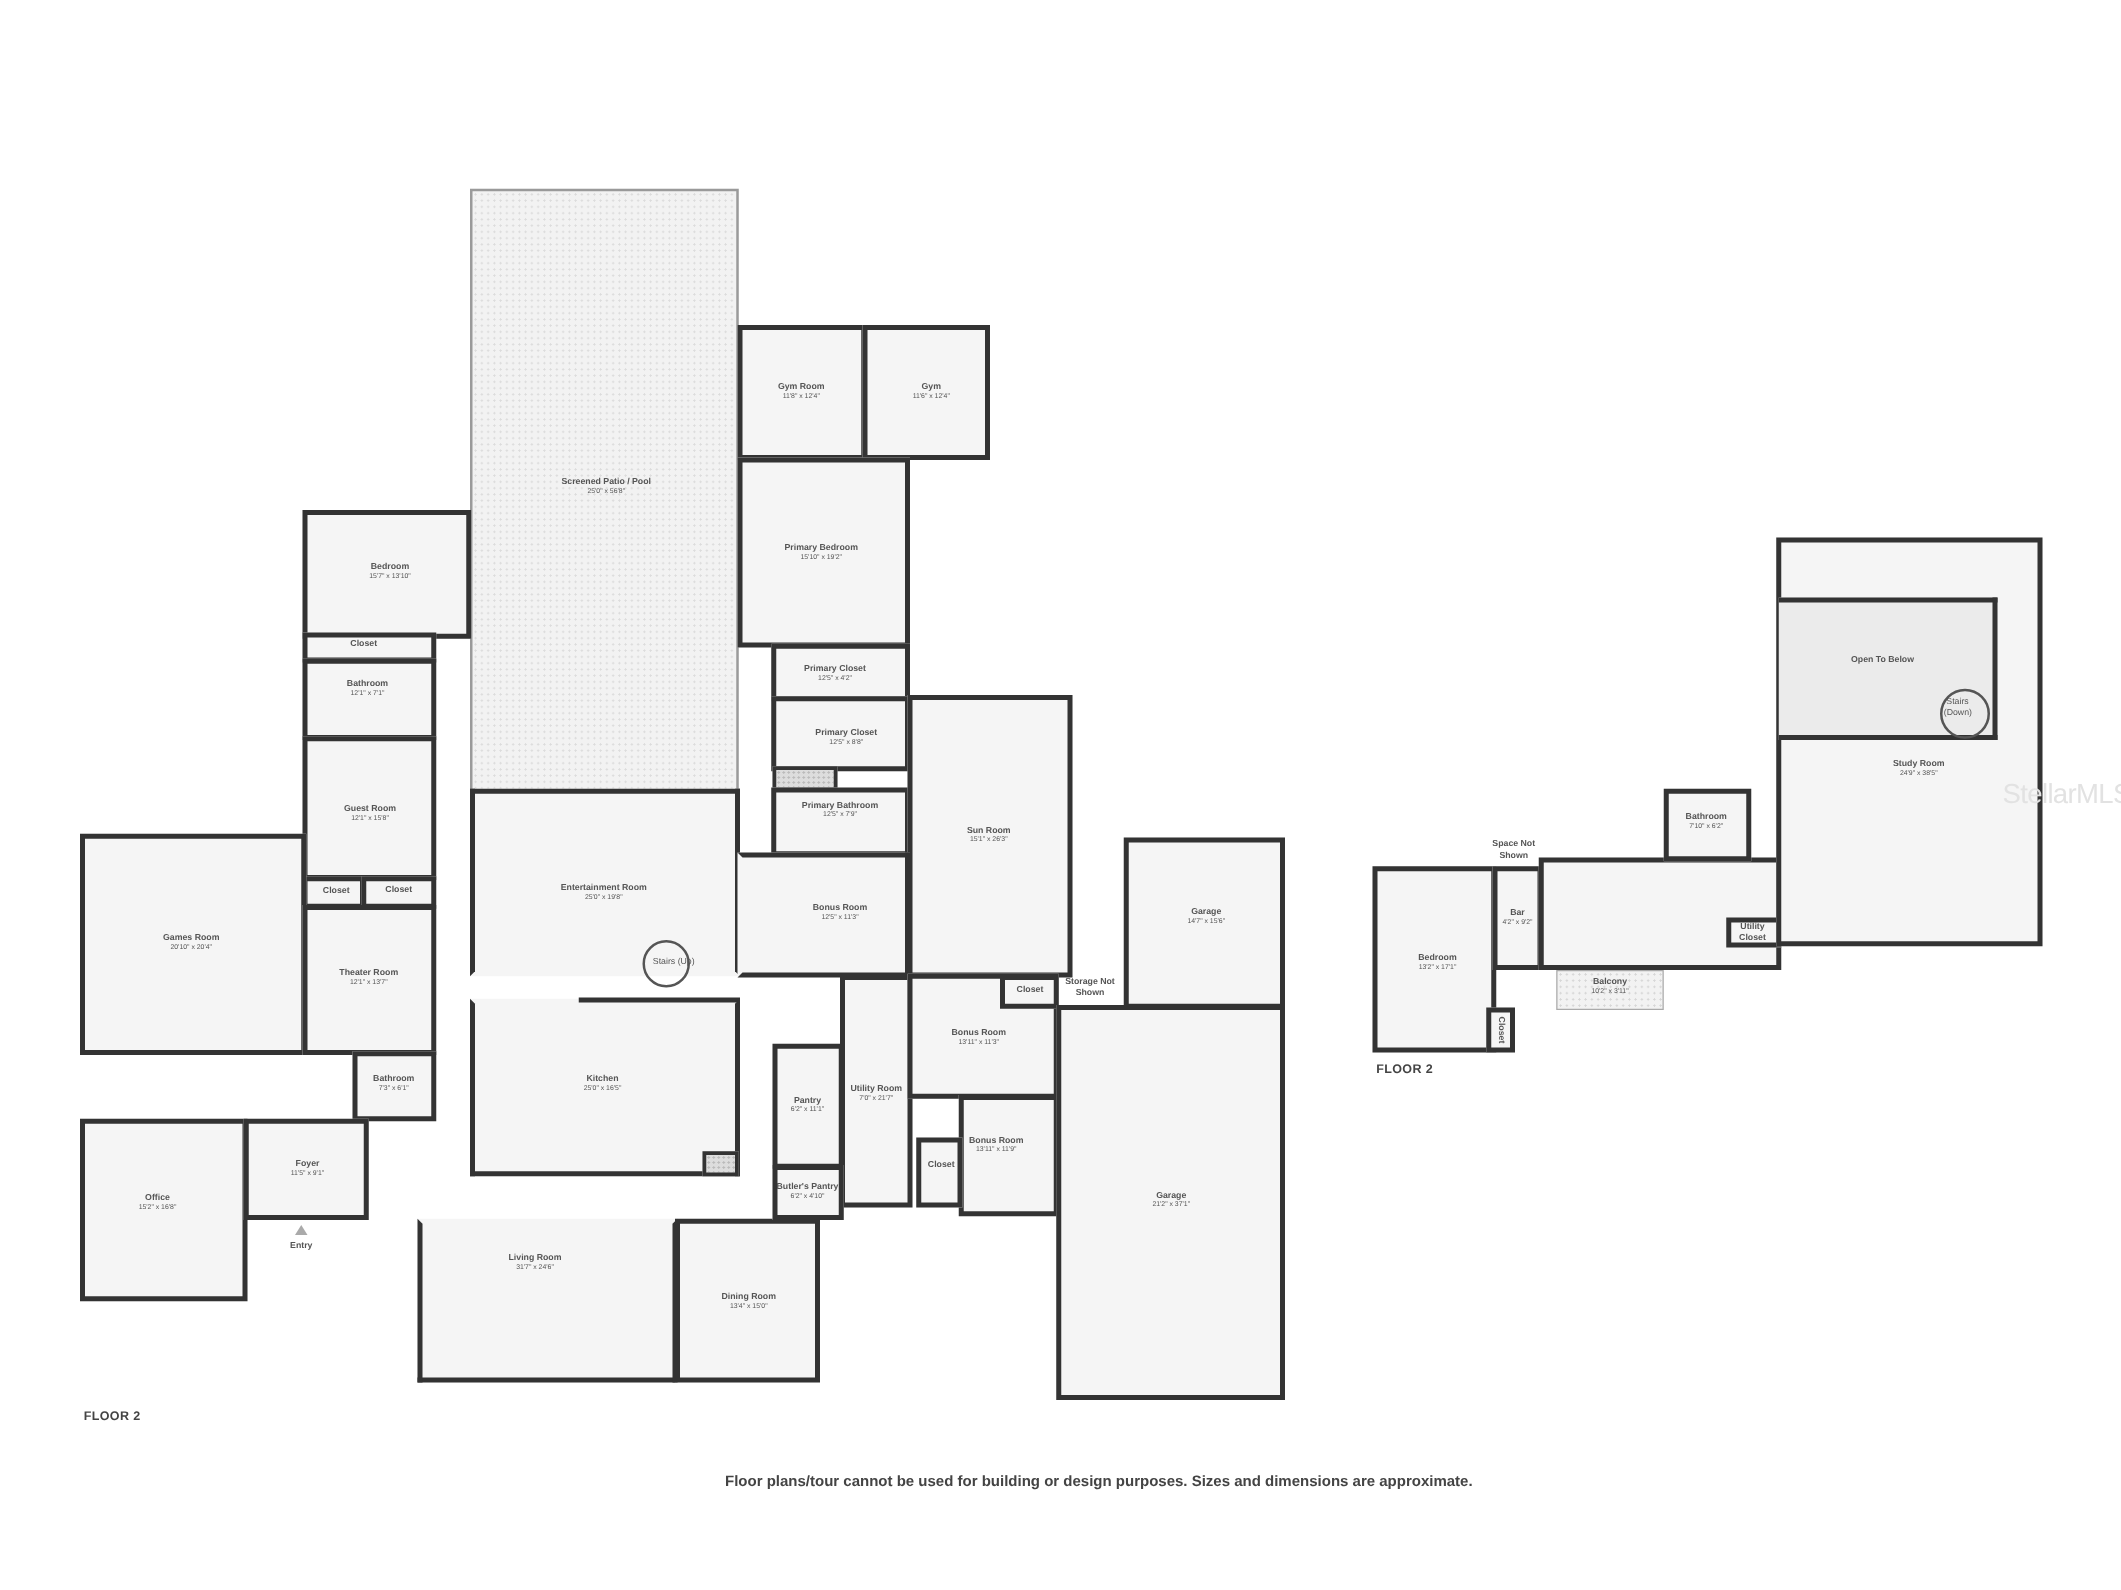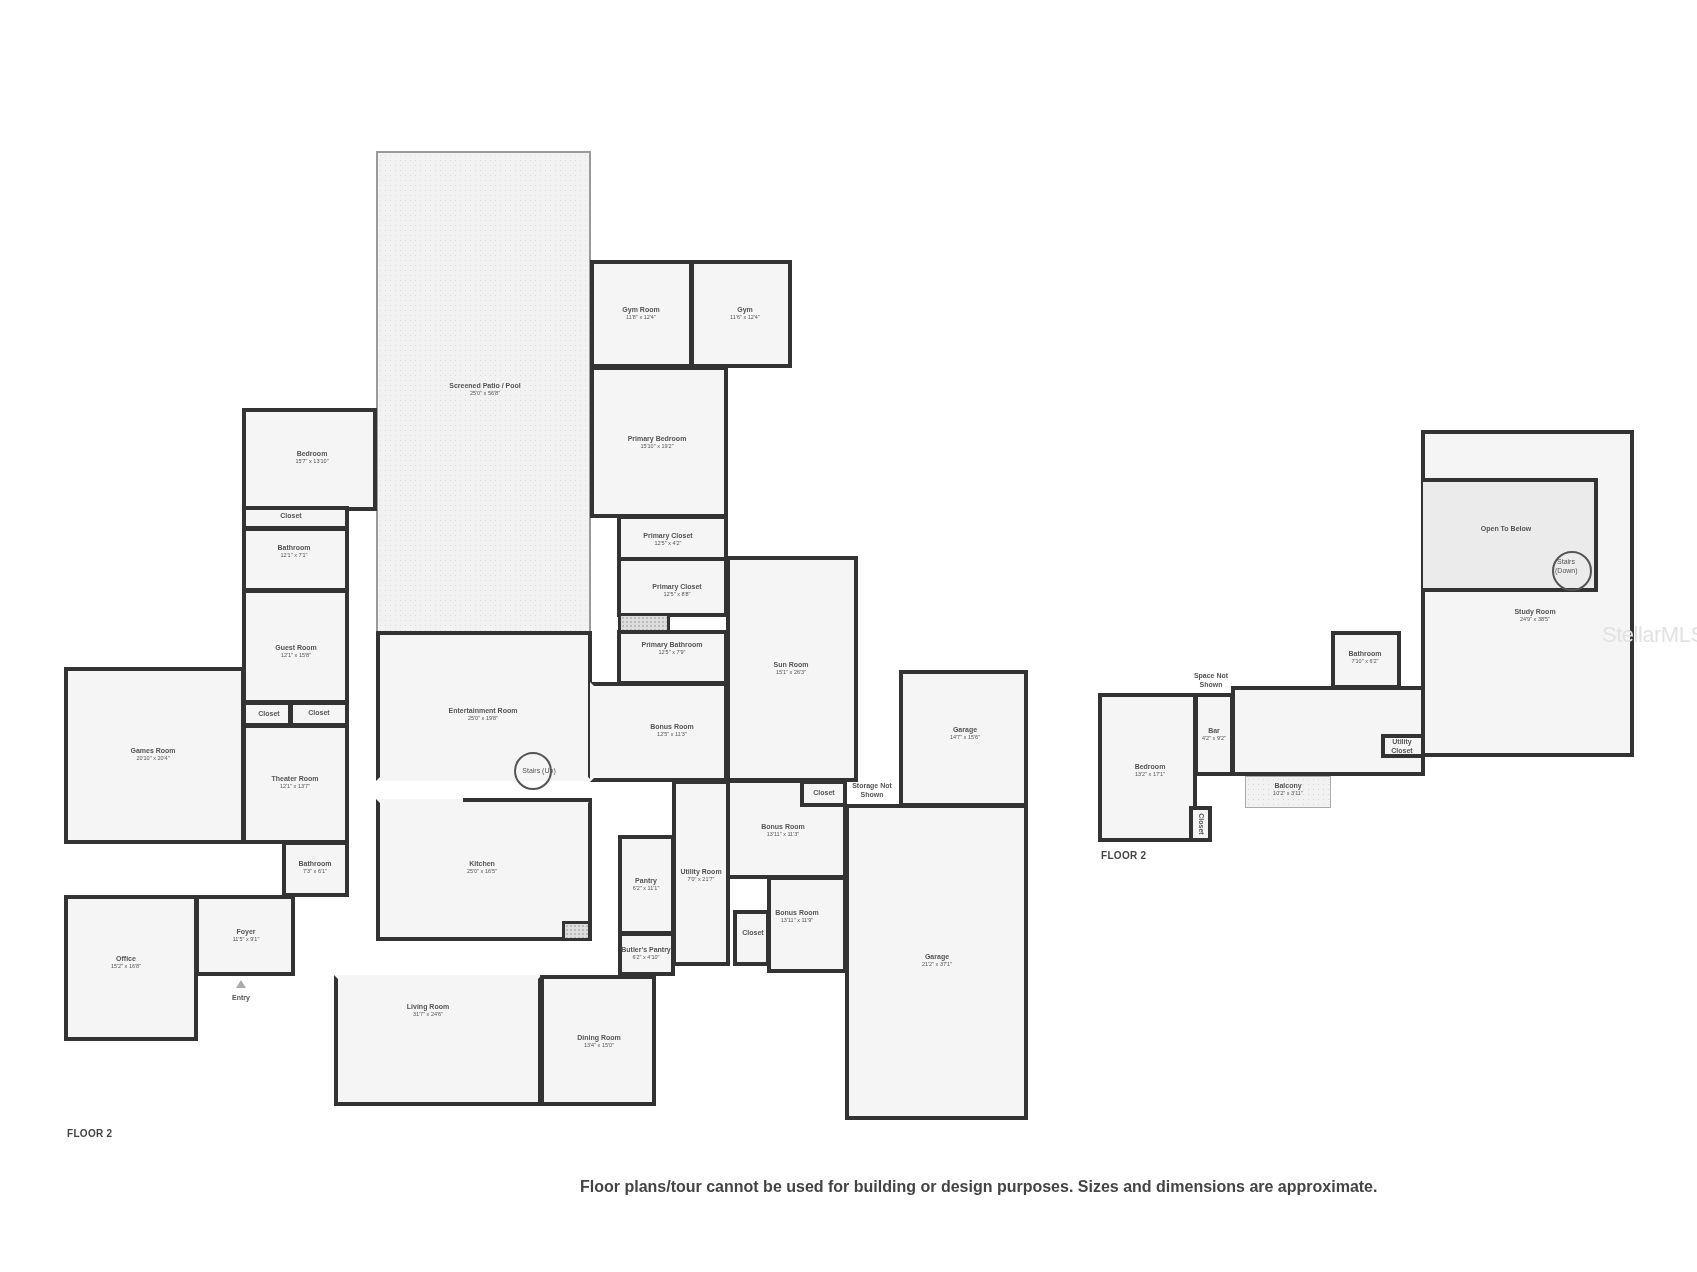--- a/index.html
+++ b/index.html
@@ -5,21 +5,21 @@
   html,body{margin:0;padding:0;background:#ffffff;}
   body{width:1697px;height:1272px;position:relative;overflow:hidden;font-family:"Liberation Sans","DejaVu Sans",sans-serif;}
   .room{position:absolute;background:#f5f5f5;box-sizing:border-box;border:4px solid #333;}
   .room.pool{background-color:#f2f2f2;background-image:radial-gradient(#dcdcdc 0.8px,transparent 1px);background-size:5px 5px;border:2px solid #9a9a9a;}
   .room.balcony{background-color:#f2f2f2;background-image:radial-gradient(#d6d6d6 0.8px,transparent 1px);background-size:5px 5px;border:1px solid #aaa;}
   .room.open{background:#ebebeb;}
   .lbl{position:absolute;transform:translate(-50%,-50%);text-align:center;color:#555;white-space:nowrap;pointer-events:none;}
   .lbl .n{font-size:7px;font-weight:bold;display:block;line-height:9px;}
   .lbl .d{font-size:5.5px;display:block;line-height:7px;}
   .floor-label{position:absolute;font-size:10px;font-weight:bold;color:#444;letter-spacing:0.3px;}
-  .disclaimer{position:absolute;font-size:16px;font-weight:bold;color:#444;}
+  .disclaimer{position:absolute;font-size:12px;font-weight:bold;color:#444;}
   .watermark{position:absolute;font-size:22px;color:#e2e2e2;letter-spacing:-0.5px;}
   .entry-arrow{position:absolute;width:0;height:0;border-left:5px solid transparent;border-right:5px solid transparent;border-bottom:8px solid #aaa;}
   .stairs{position:absolute;border:2px solid #555;border-radius:50%;box-sizing:border-box;}
   .wall{position:absolute;background:#333;}
   .hatch{position:absolute;background-color:#ddd;background-image:radial-gradient(#bbb 0.8px,transparent 1px);background-size:4px 4px;border:3px solid #333;box-sizing:border-box;}
 </style>
 </head>
 <body>
 
 <div>

